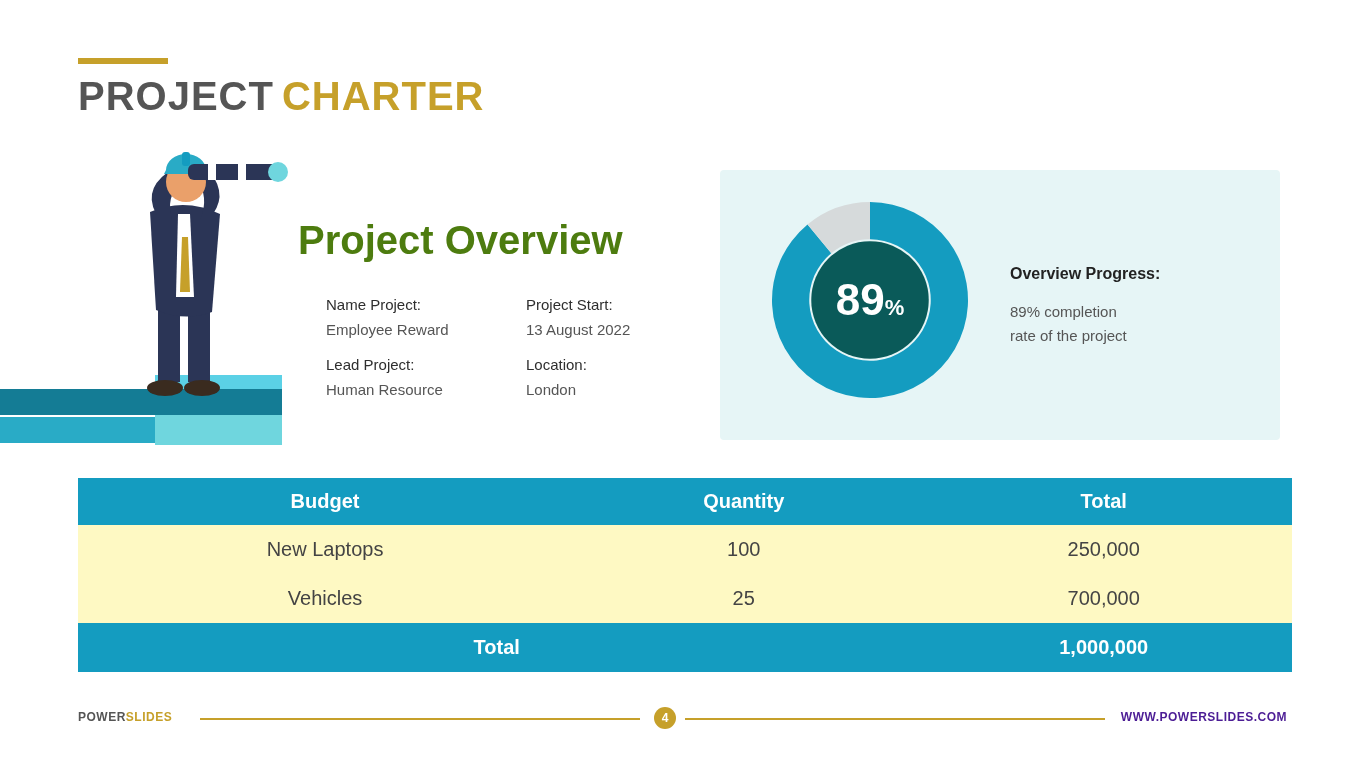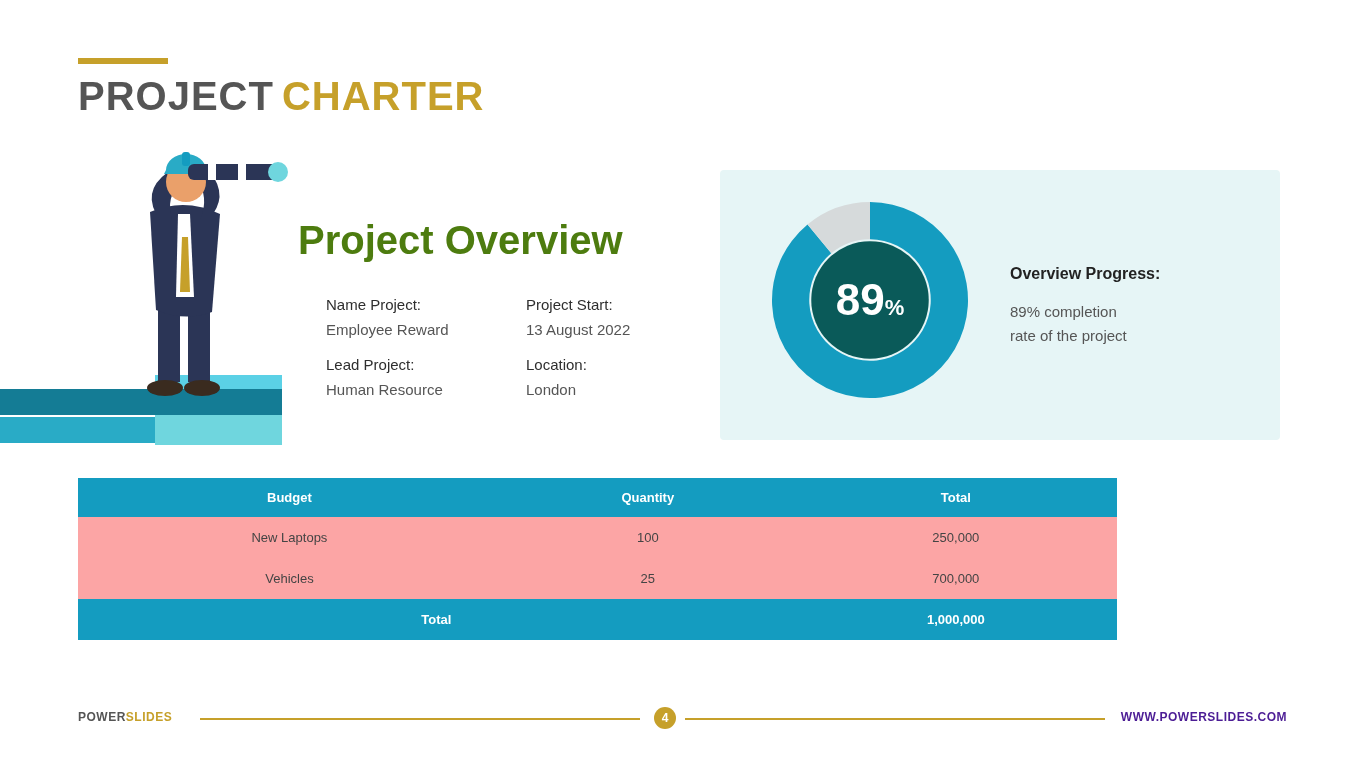--- a/index.html
+++ b/index.html
@@ -23,23 +23,23 @@
   .ov-grid .val{color:#555;margin-top:8px;}
   .ov-cell{display:flex;flex-direction:column;}
   
   .panel{position:absolute;left:720px;top:170px;width:560px;height:270px;background:#e6f5f6;border-radius:4px;}
   .donut-wrap{position:absolute;left:765px;top:195px;width:210px;height:210px;}
   .donut-center{position:absolute;left:50%;top:50%;transform:translate(-50%,-50%);font-size:44px;font-weight:800;color:#fff;}
   .donut-center .pct{font-size:22px;font-weight:700;}
   .prog-label{position:absolute;left:1010px;top:265px;font-size:16px;font-weight:700;color:#222;}
   .prog-sub{position:absolute;left:1010px;top:300px;font-size:15px;color:#555;line-height:1.6;max-width:200px;}
   
-  .tbl{position:absolute;left:78px;top:478px;width:1039px;border-collapse:collapse;font-size:13px;}
+  .tbl{position:absolute;left:78px;top:478px;width:1214px;border-collapse:collapse;font-size:20px;}
   .tbl th{background:#149cc0;color:#fff;font-weight:700;text-align:center;padding:12px 0;}
-  .tbl td{background:#fca5a5;text-align:center;padding:13px 0;color:#444;}
+  .tbl td{background:#fef9c3;text-align:center;padding:13px 0;color:#444;}
   .tbl tr.total td{background:#149cc0;color:#fff;font-weight:700;}
   
   .footer{position:absolute;left:0;top:710px;width:100%;height:30px;}
   .f-brand{position:absolute;left:78px;top:0;font-size:12px;font-weight:800;color:#555;letter-spacing:0.5px;}
   .f-brand .y{color:#c6a02a;text-align:right;}
   .f-url{position:absolute;right:78px;top:0;font-size:12px;font-weight:800;color:#4c1d95;letter-spacing:0.5px;}
   .f-line-l{position:absolute;left:200px;top:8px;width:440px;height:2px;background:#c6a02a;}
   .f-line-r{position:absolute;right:260px;top:8px;width:420px;height:2px;background:#c6a02a;}
   .f-badge{position:absolute;left:654px;top:-3px;width:22px;height:22px;border-radius:50%;background:#c6a02a;color:#fff;font-size:12px;font-weight:700;display:flex;align-items:center;justify-content:center;}
 </style>

